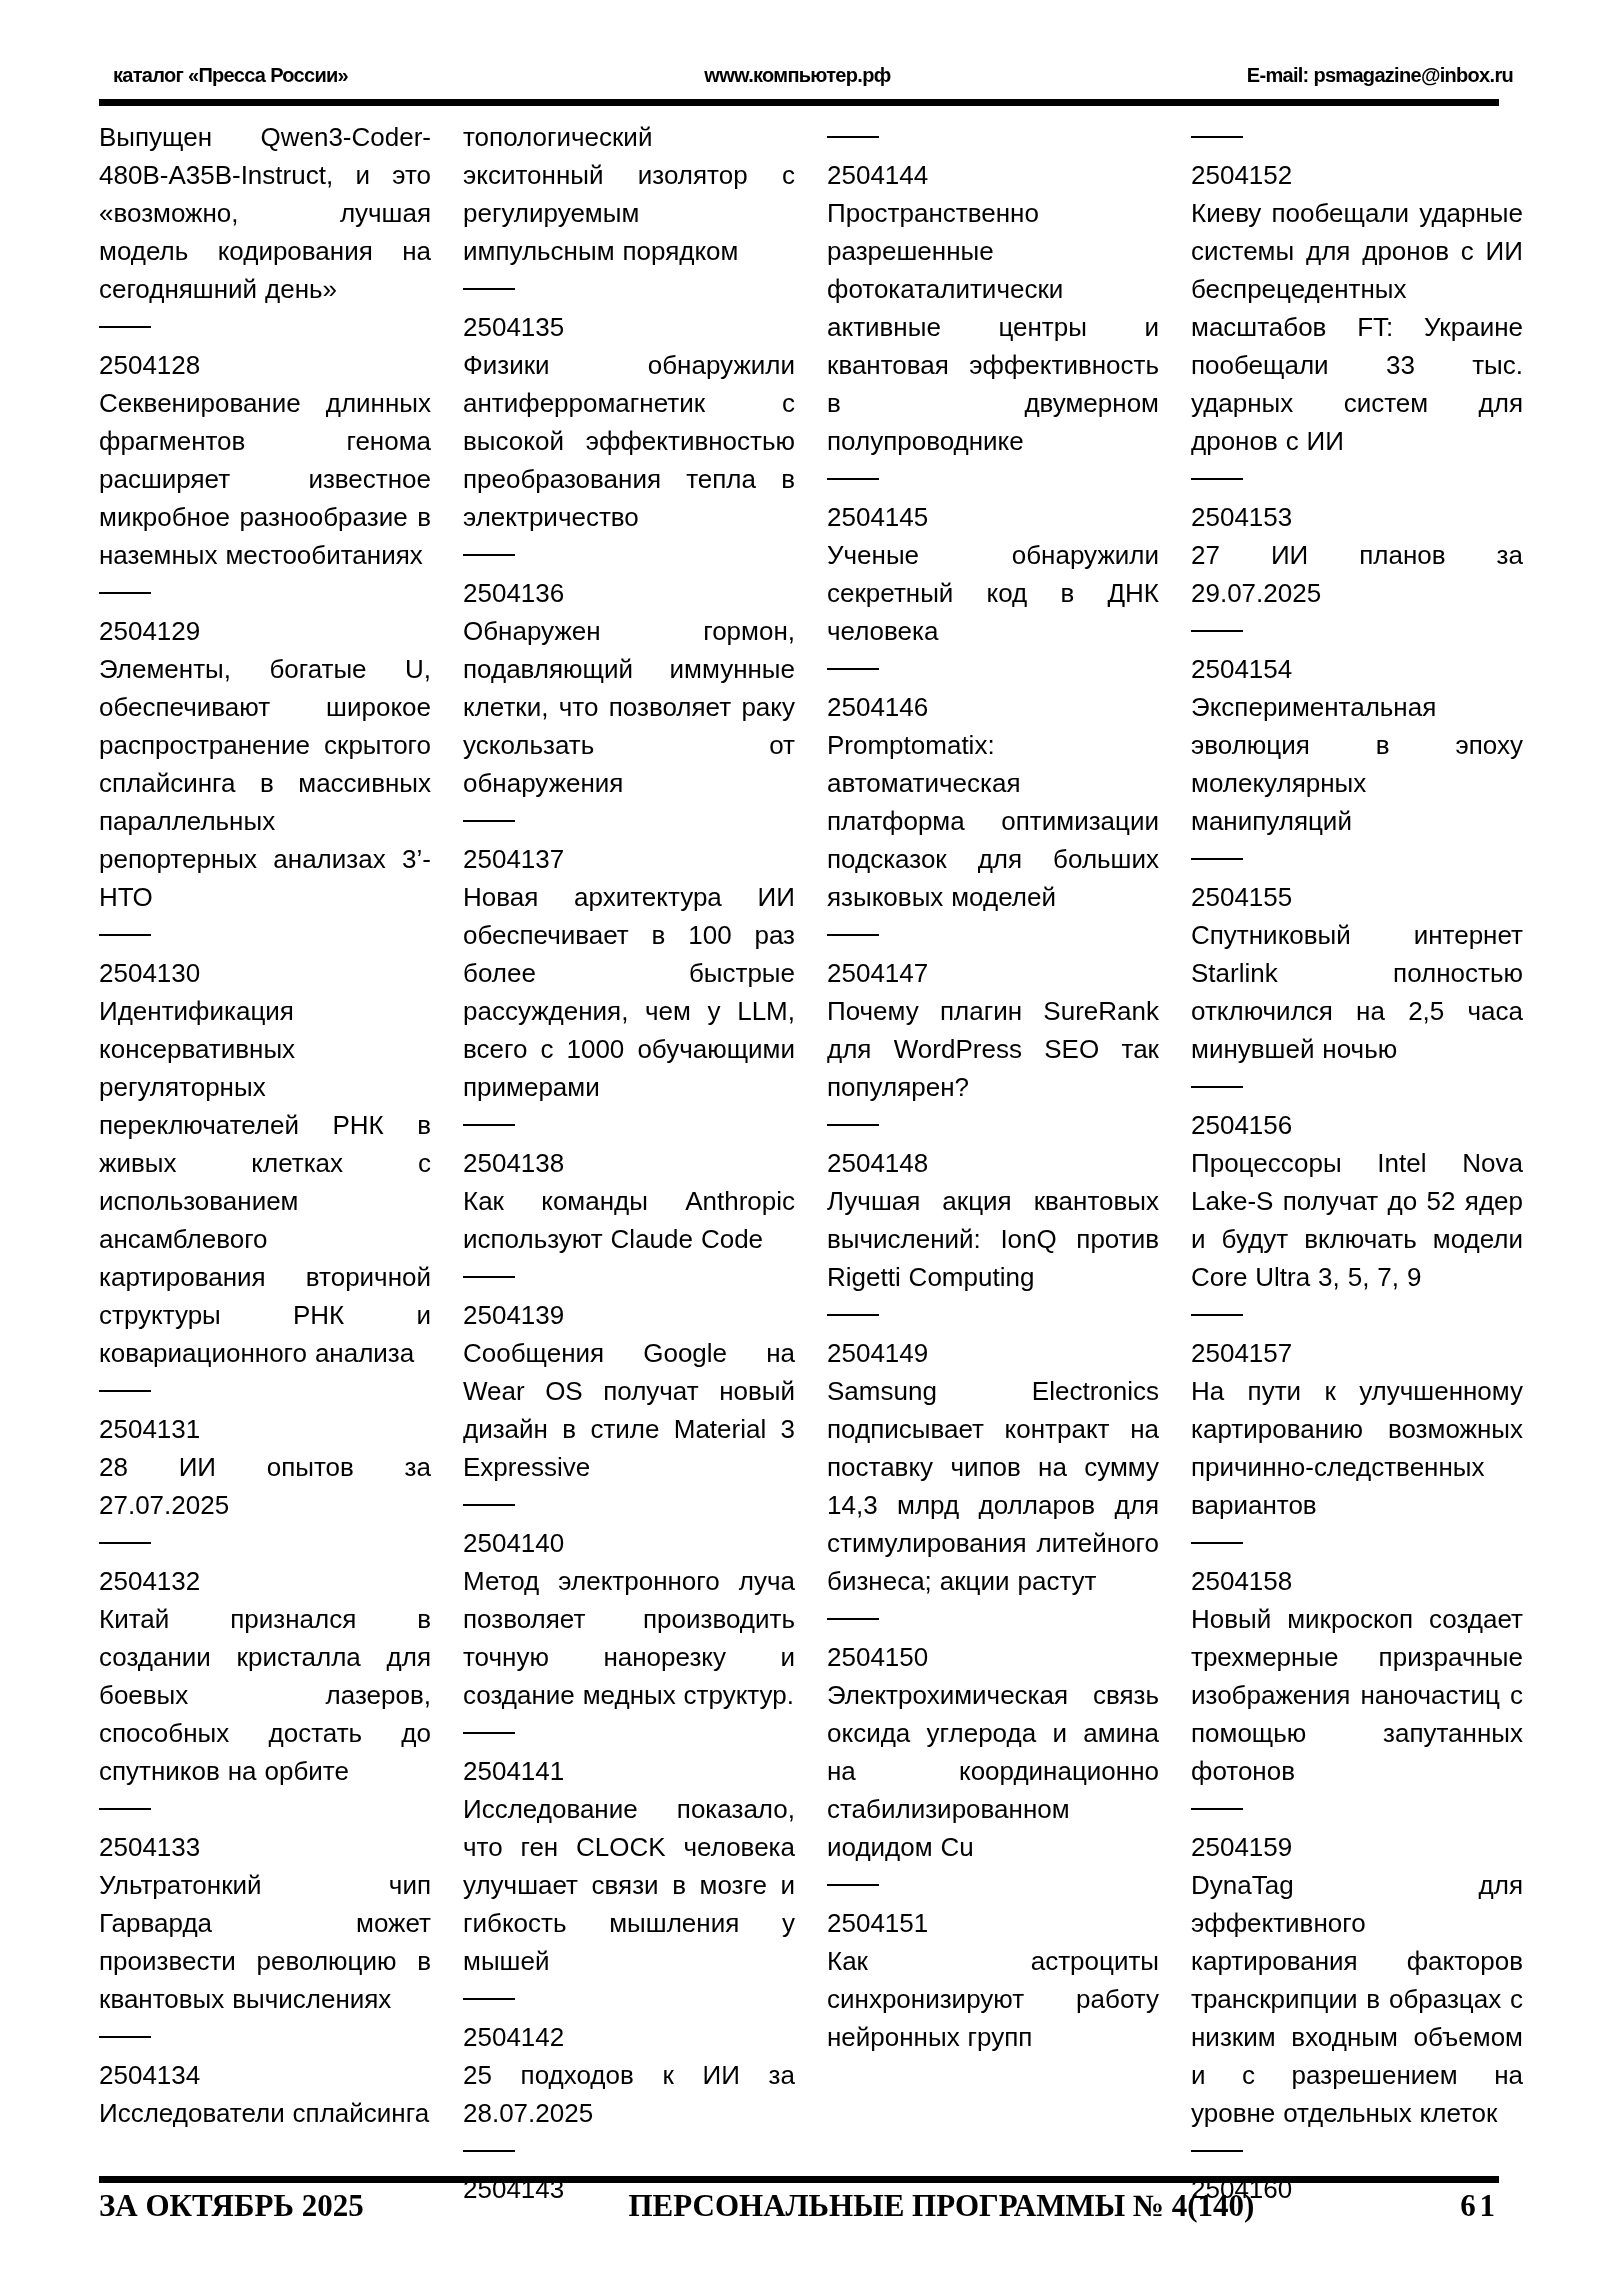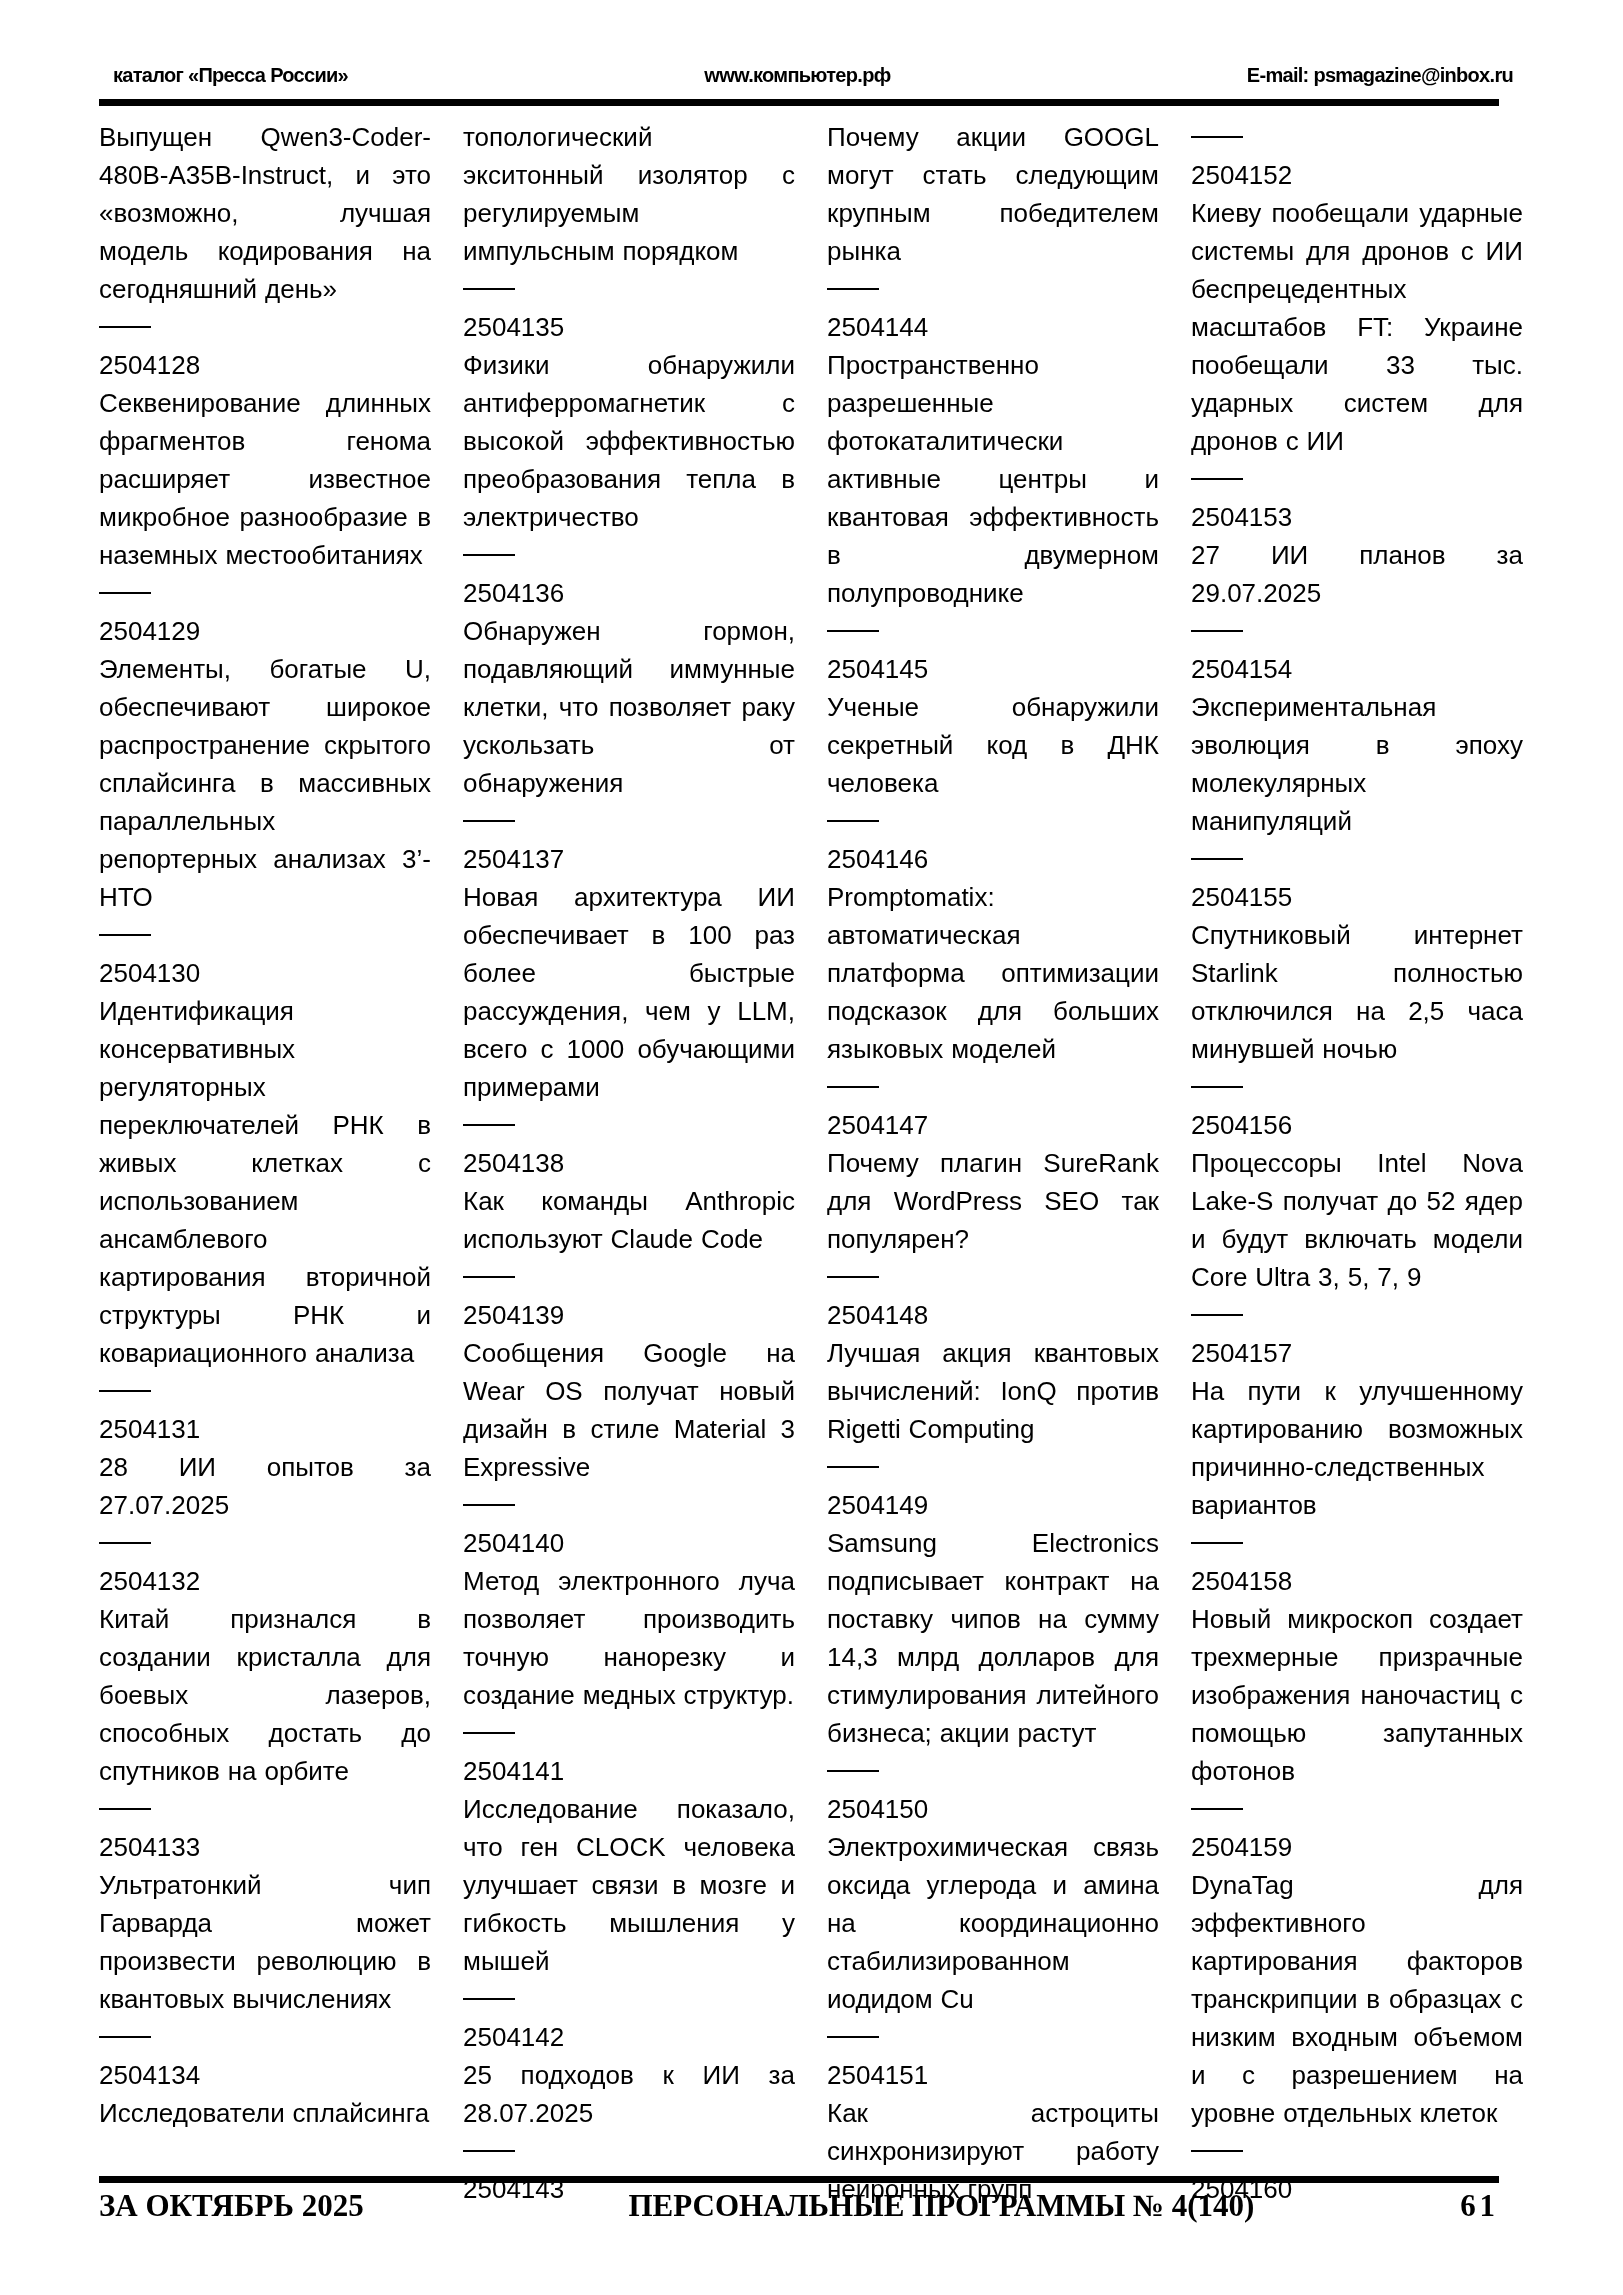--- a/index.html
+++ b/index.html
@@ -139,21 +139,20 @@
           <span class="sep-line"></span>
         </div>
         <div class="entry-number">2504142</div>
         <div class="entry-text">25 подходов к ИИ за 28.07.2025</div>
         <div class="sep">
           <span class="sep-line"></span>
         </div>
         <div class="entry-number">2504143</div>
       </div>
       <div class="column">
-        <div class="entry-text">Почему акции GOOGL могут стать следующим крупным победителем рынка</div>
         <div class="sep">
           <span class="sep-line"></span>
         </div>
         <div class="entry-number">2504144</div>
         <div class="entry-text">Пространственно разрешенные фотокаталитически активные центры и квантовая эффективность в двумерном полупроводнике</div>
         <div class="sep">
           <span class="sep-line"></span>
         </div>
         <div class="entry-number">2504145</div>
         <div class="entry-text">Ученые обнаружили секретный код в ДНК человека</div>

